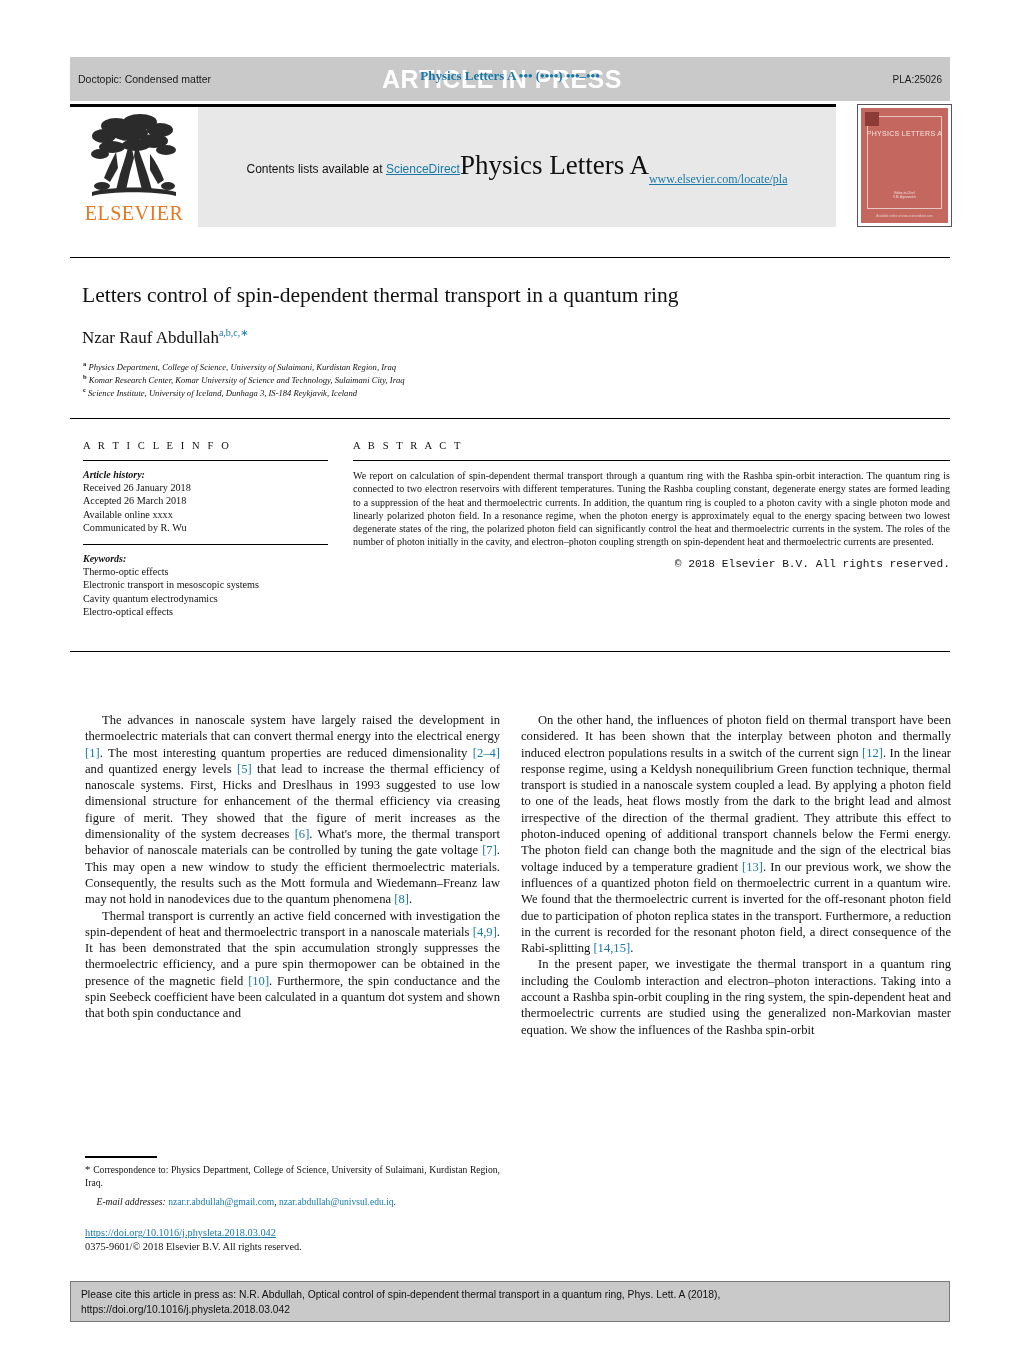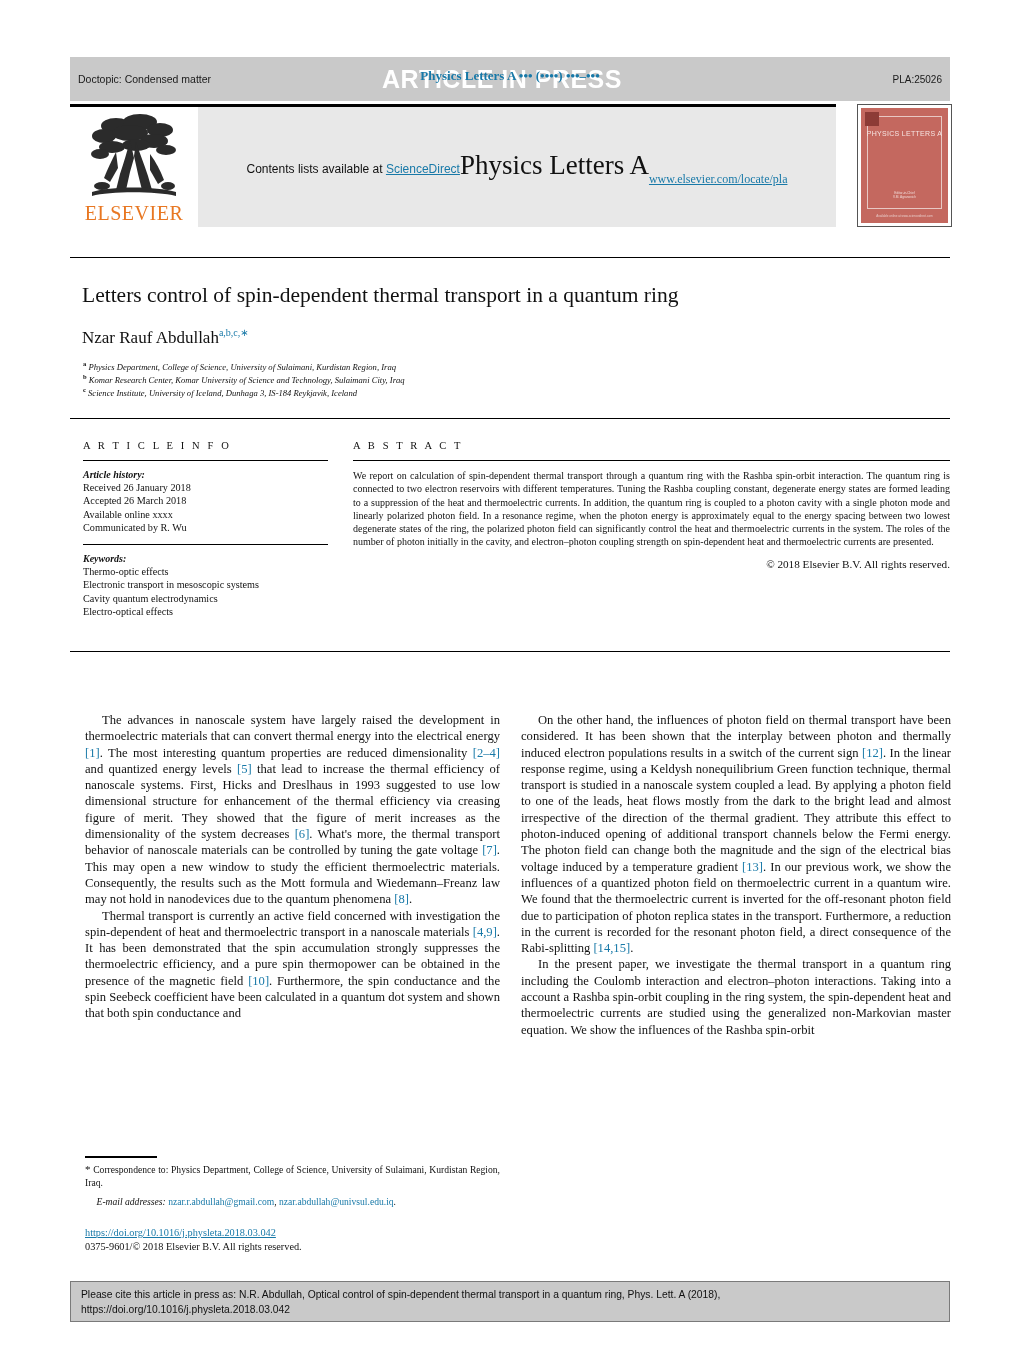--- a/index.html
+++ b/index.html
@@ -200,21 +200,21 @@
     font-size: 10.2px; color: #111; line-height: 1.32;
   }
   .kw-block { margin-top: 4px; }
   .abs-text {
     font-family: "Liberation Serif", serif;
     font-size: 10px; color: #111;
     line-height: 1.33; text-align: justify;
     margin: 0;
   }
   .abs-copy {
-    font-family: Liberation Serif, serif;
+    font-family: Liberation Mono, monospace;
     font-size: 11.2px; color: #111;
     text-align: right; margin-top: 9px;
   }
   .info-rule-bot {
     position: absolute; left: 70px; top: 651px;
     width: 880px; height: 1px; background: #000;
   }
 
   
   .body-left {

